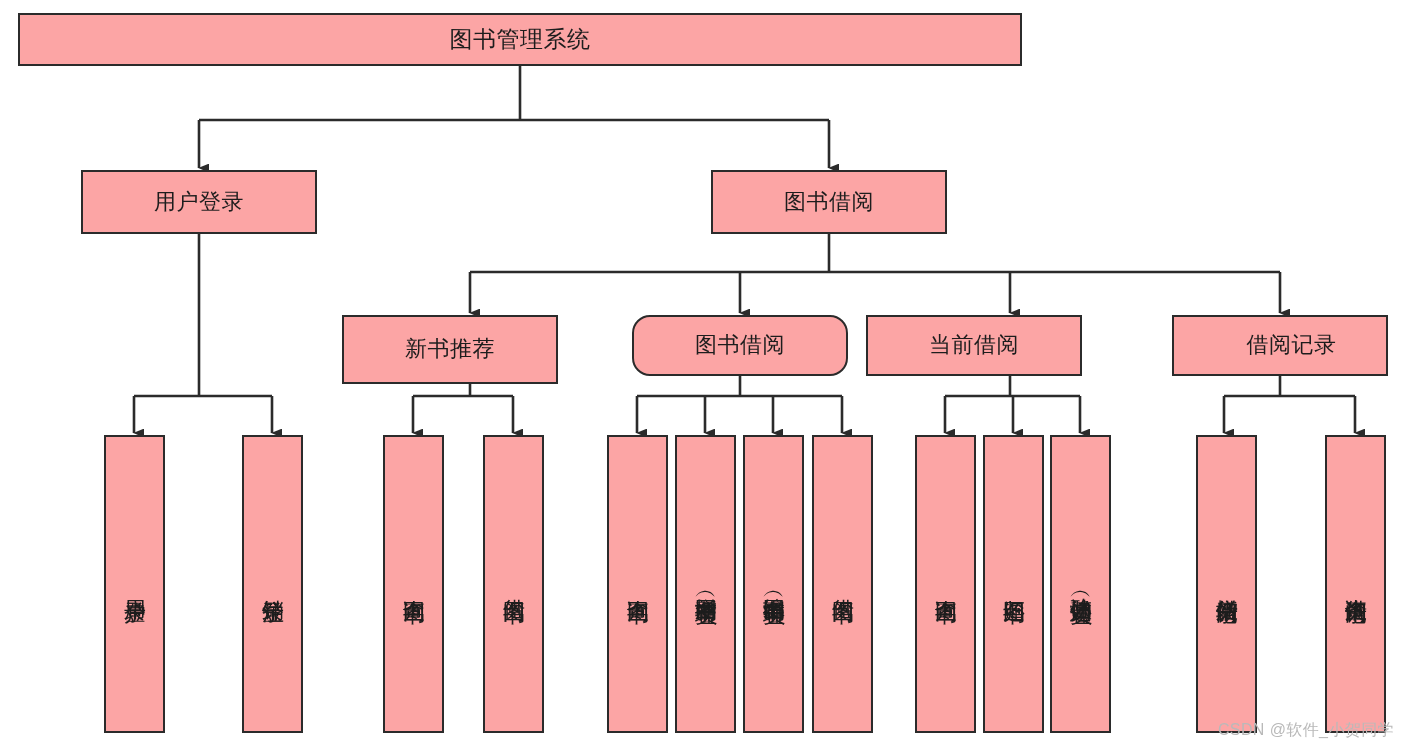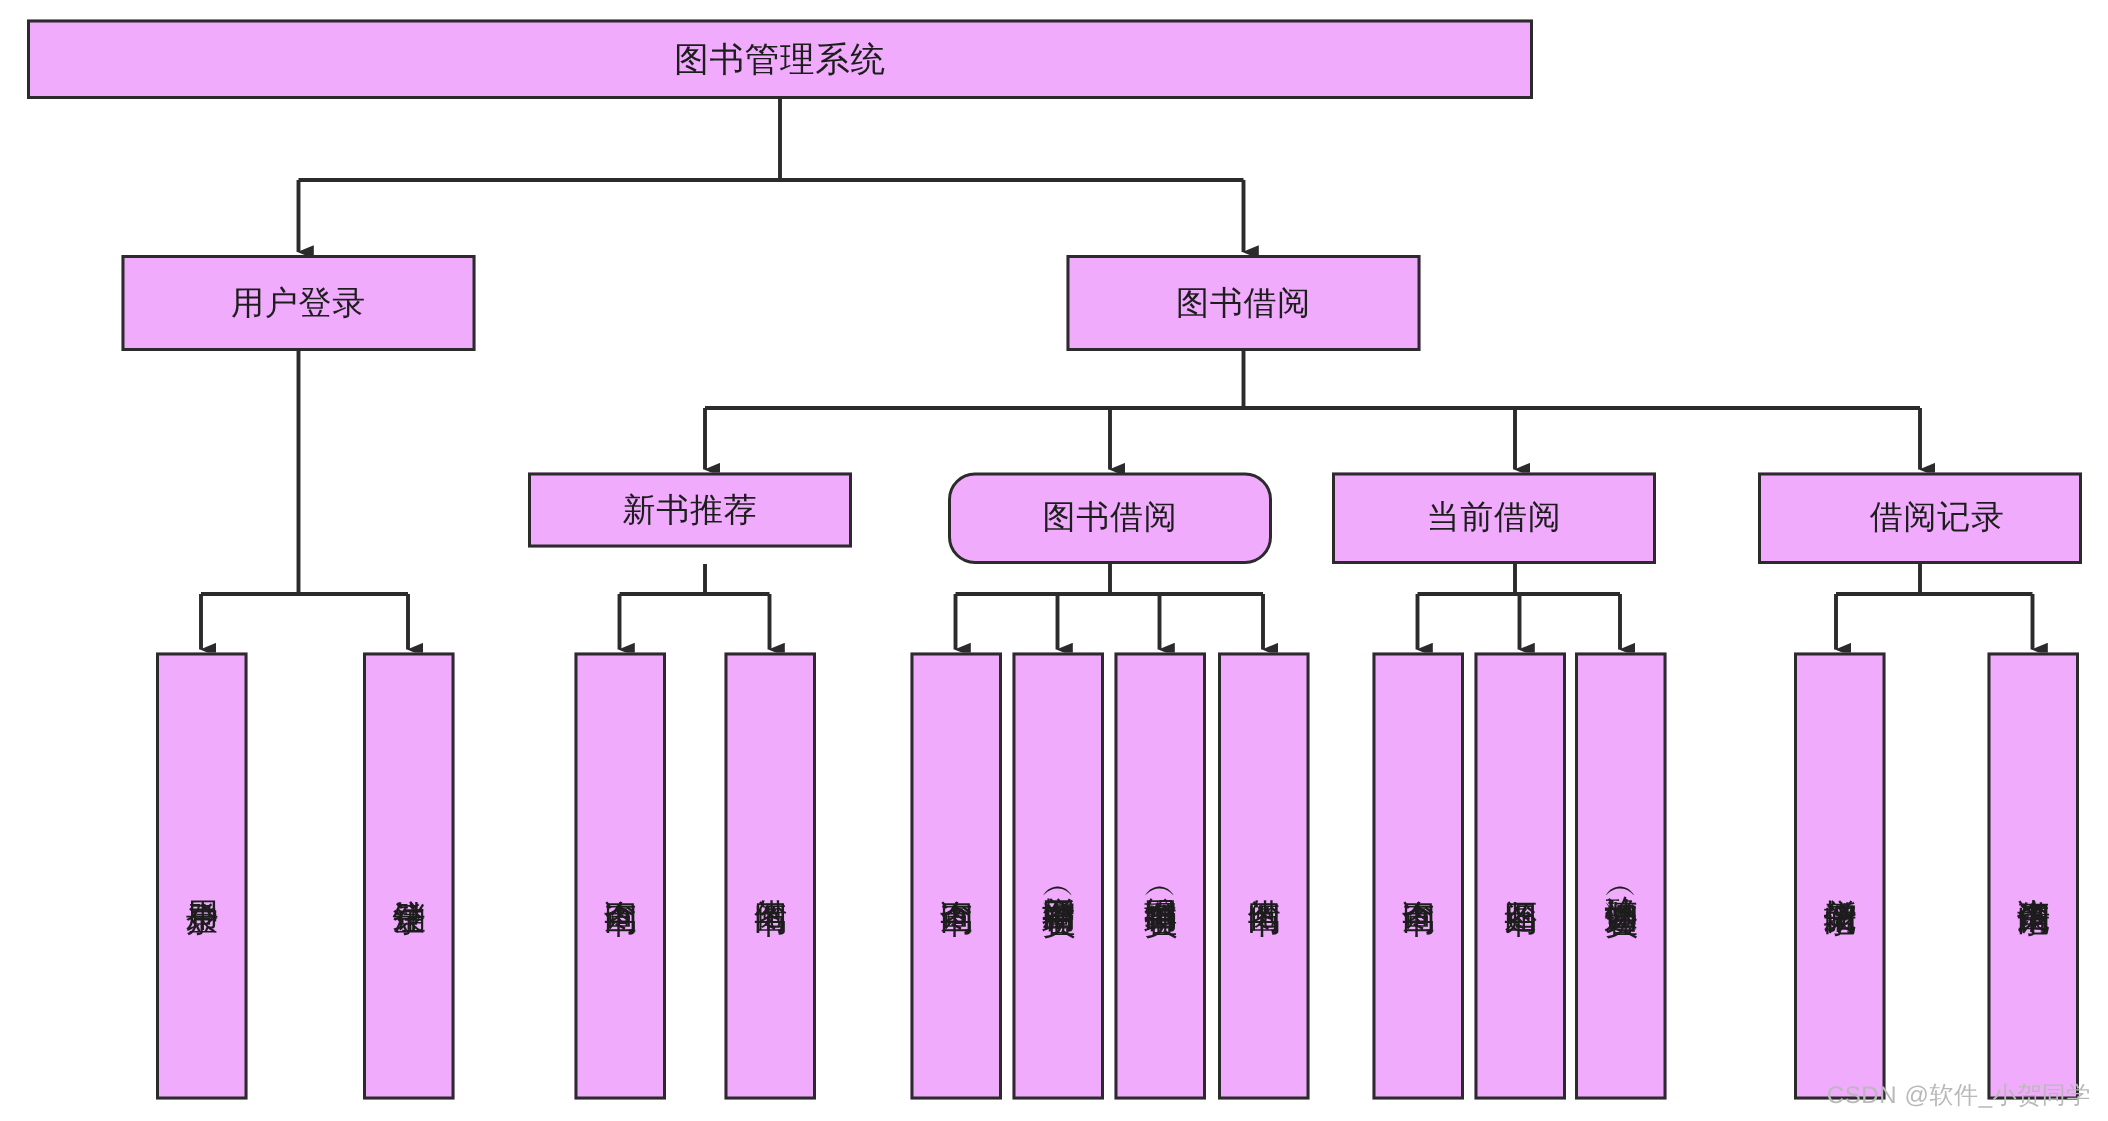--- a/index.html
+++ b/index.html
@@ -23,21 +23,21 @@
     position: absolute;
     left: 0;
     top: 0;
     width: 1405px;
     height: 747px;
     pointer-events: none;
   }
   .node {
     position: absolute;
     box-sizing: border-box;
-    background: #f0abfc;
+    background: #fca5a5;
     border: 2px solid #2b2b2b;
     display: flex;
     align-items: center;
     justify-content: center;
     overflow: hidden;
   }
   .node-label {
     display: block;
     text-align: center;
     color: #1d1d1d;
@@ -136,27 +136,27 @@
     <span class="node-label">图书管理系统</span>
   </div>
 
   <div class="node horizontal" style="left:81px; top:170px; width:236px; height:64px;">
     <span class="node-label">用户登录</span>
   </div>
   <div class="node horizontal" style="left:711px; top:170px; width:236px; height:64px;">
     <span class="node-label">图书借阅</span>
   </div>
 
-  <div class="node horizontal" style="left:352px; top:315px; width:216px; height:50px;">
+  <div class="node horizontal" style="left:342px; top:315px; width:216px; height:69px;">
     <span class="node-label">新书推荐</span>
   </div>
   <div class="node horizontal" style="left:632px; top:315px; width:216px; height:61px;border-radius:18px;">
     <span class="node-label">图书借阅</span>
   </div>
-  <div class="node horizontal" style="left:888px; top:315px; width:216px; height:61px;">
+  <div class="node horizontal" style="left:866px; top:315px; width:216px; height:61px;">
     <span class="node-label">当前借阅</span>
   </div>
   <div class="node horizontal" style="left:1172px; top:315px; width:216px; height:61px;padding-left:23px;">
     <span class="node-label">借阅记录</span>
   </div>
 
   <div class="node vertical" style="left:104px; top:435px; width:61px; height:298px;">
     <span class="node-label">用户登录</span>
   </div>
   <div class="node vertical" style="left:242px; top:435px; width:61px; height:298px;">

